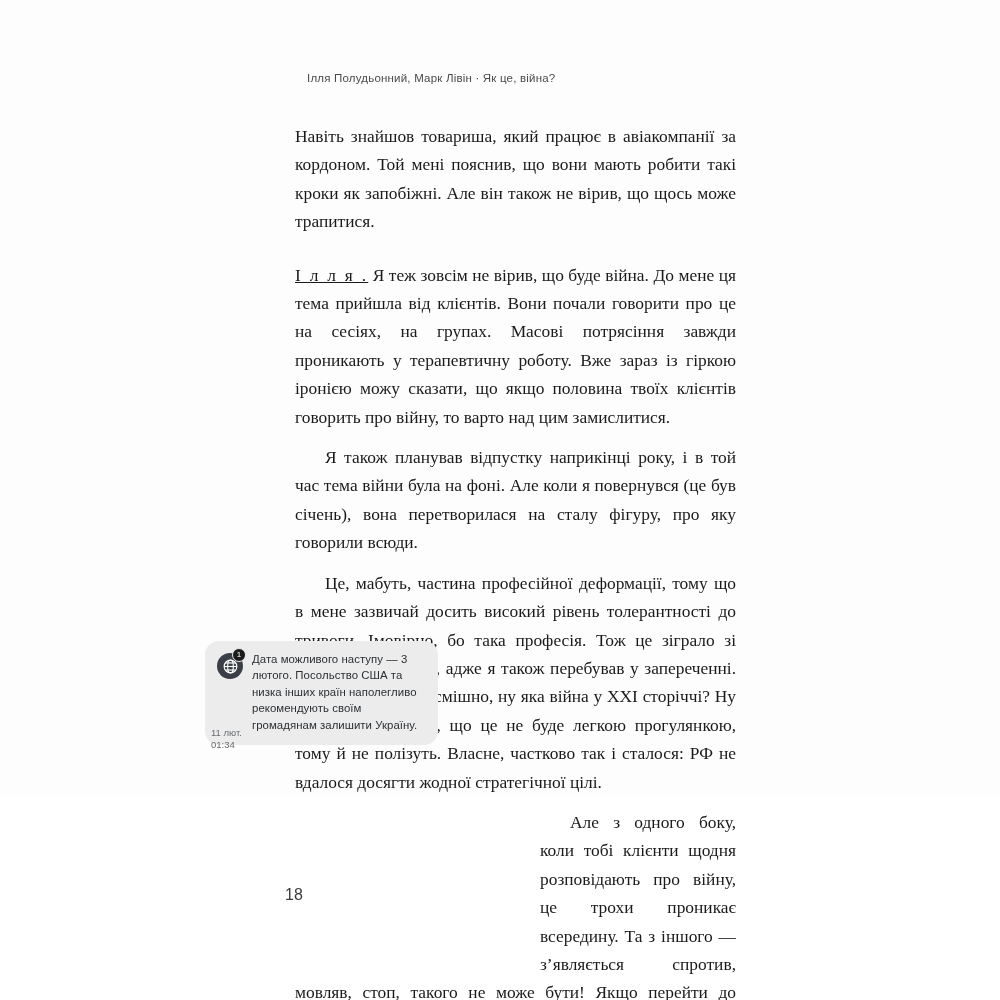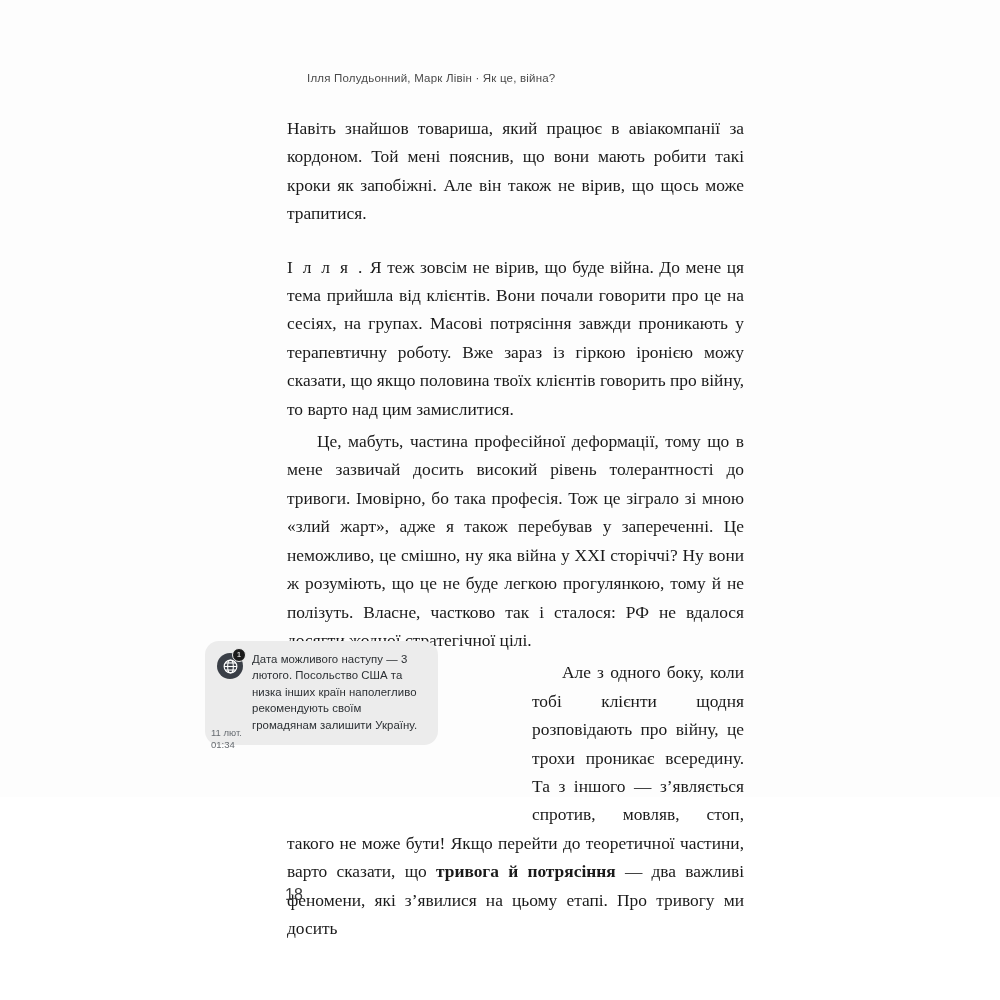--- a/index.html
+++ b/index.html
@@ -41,34 +41,35 @@
     left: 283px;
     top: 110px;
     width: 465px;
   }
 
   .para {
     font-size: 17.4px;
     line-height: 28.4px;
     text-align: justify;
     text-justify: inter-word;
-    margin: 4px;
+    margin: 12px;
     hyphens: manual;
   }
 
   .para.gap-before {
     margin-top: 25px;
   }
 
   .para.indent {
     text-indent: 30px;
   }
 
   .speaker {
     letter-spacing: 2.2px;
+    text-decoration: underline;
   }
 
   .bold {
     font-weight: bold;
   }
 
   
   .bubble-float {
     float: left;
     width: 245px;
@@ -167,20 +168,23 @@
 
     <p class="para">
       <span>Навіть знайшов товариша, який працює в авіакомпанії за кордоном. Той мені пояснив, що вони мають робити такі кроки як запобіжні. Але він також не вірив, що щось може трапитися.</span>
     </p>
 
     <p class="para gap-before">
       <span class="speaker">І л л я .</span>
       <span>Я теж зовсім не вірив, що буде війна. До мене ця тема прийшла від клієнтів. Вони почали говорити про це на сесіях, на групах. Масові потрясіння завжди проникають у терапевтичну роботу. Вже зараз із гіркою іронією можу сказати, що якщо половина твоїх клієнтів говорить про війну, то варто над цим замислитися.</span>
     </p>
 
+    <p class="para indent">
+      <span>Я також планував відпустку наприкінці року, і в той час тема війни була на фоні. Але коли я повернувся (це був січень), вона перетворилася на сталу фігуру, про яку говорили всюди.</span>
+    </p>
 
     <p class="para indent">
       <span>Це, мабуть, частина професійної деформації, тому що в мене зазвичай досить високий рівень толерантності до тривоги. Імовірно, бо така професія. Тож це зіграло зі мною «злий жарт», адже я також перебував у запереченні. Це неможливо, це смішно, ну яка війна у XXI сторіччі? Ну вони ж розуміють, що це не буде легкою прогулянкою, тому й не полізуть. Власне, частково так і сталося: РФ не вдалося досягти жодної стратегічної цілі.</span>
     </p>
 
     <p class="para indent">
       <span class="bubble-float"></span>
       <span>Але з одного боку, коли тобі клієнти щодня розповідають про війну, це трохи проникає всередину. Та з іншого — з’являється спротив, мовляв, стоп, такого не може бути! Якщо перейти до теоретичної частини, варто сказати, що </span><span class="bold">тривога й потрясіння</span><span> — два важливі феномени, які з’явилися на цьому етапі. Про тривогу ми досить</span>
     </p>
 

